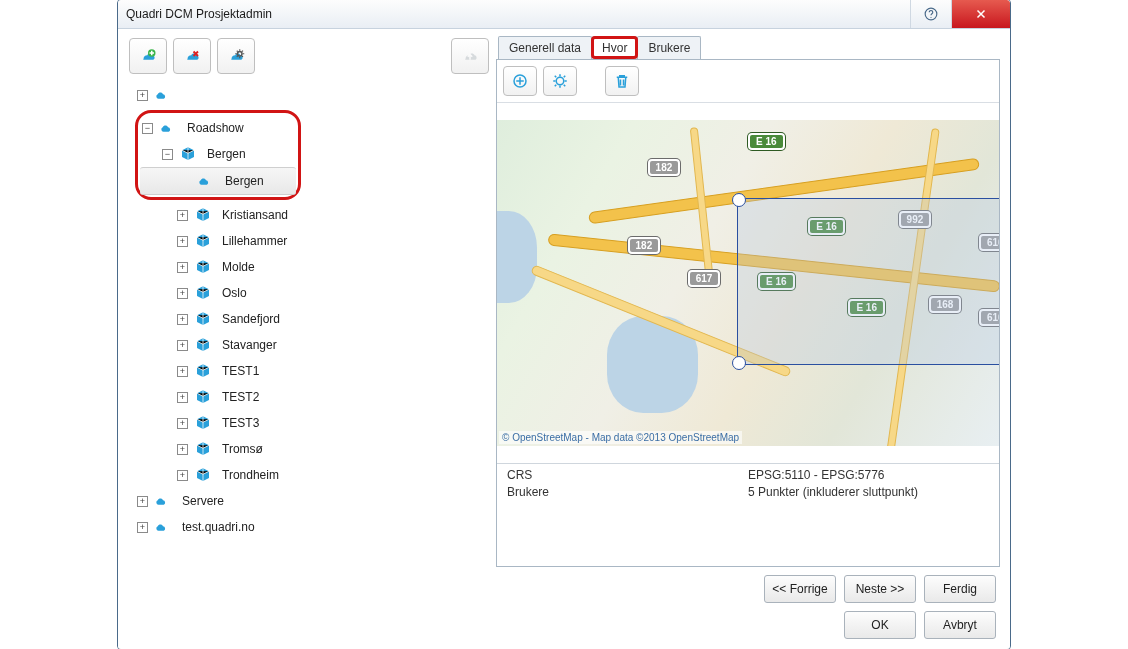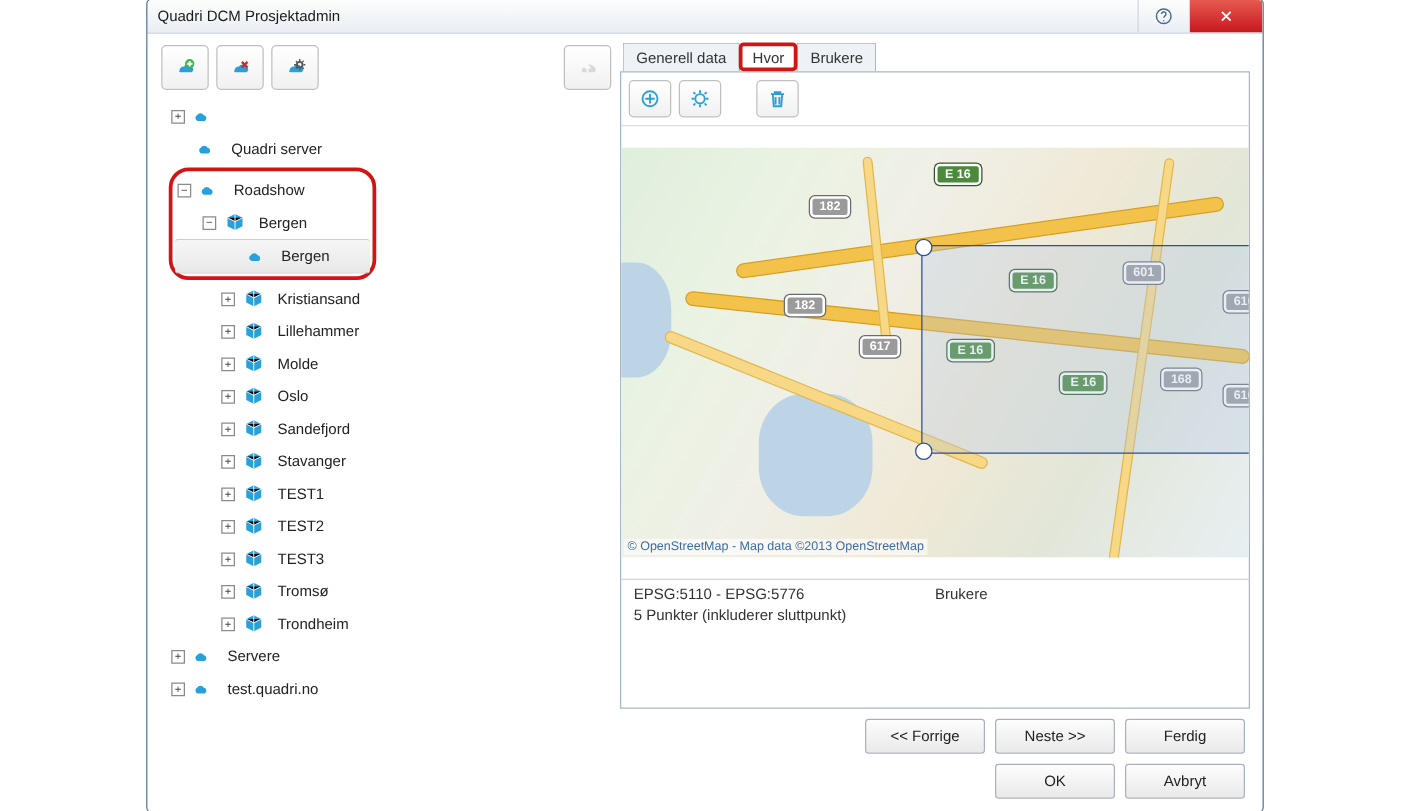--- a/index.html
+++ b/index.html
@@ -66,21 +66,21 @@
   .selbox{position:absolute;border:1px solid #2a4fa0;background:rgba(180,200,230,0.3);}
   .selbox{left:240px;top:78px;width:280px;height:165px;}
   .handle{position:absolute;width:12px;height:12px;border:1px solid #2a4fa0;border-radius:50%;background:#fff;}
   .h-tl{left:-6px;top:-6px}.h-tr{right:-6px;top:-6px}.h-bl{left:-6px;bottom:-6px}.h-br{right:-6px;bottom:-6px}
   .attribution{position:absolute;left:2px;bottom:2px;font-size:10px;color:#3b6ea5;background:rgba(255,255,255,0.6);padding:1px 3px;}
   .info-grid{border-top:1px solid #cfd6dd;padding:4px 10px 24px 10px;display:grid;grid-template-columns:1fr 1fr;row-gap:3px;font-size:12px;color:#333;}
   .info-grid .k{color:#333;}
   .info-grid .spacer-row{grid-column:1/-1;height:40px;}
   .bottom{display:flex;justify-content:flex-end;gap:8px;padding:0 4px;}
   .bottom .row{display:flex;gap:8px;}
-  .btn{min-width:70px;height:26px;border:1px solid #a9b2bb;border-radius:3px;background:linear-gradient(#fdfdfd,#e9e9e9);padding:0 12px;display:flex;align-items:center;justify-content:center;color:#222;}
+  .btn{min-width:70px;height:26px;border:1px solid #a9b2bb;border-radius:3px;background:linear-gradient(#fdfdfd,#e9e9e9);padding:0 0;display:flex;align-items:center;justify-content:center;color:#222;}
   .btn-col{display:flex;flex-direction:column;gap:8px;align-items:flex-end;}
   
 </style>
 </head>
 <body>
 
 <div class="window">
   <div class="titlebar">
     <span class="title">Quadri DCM Prosjektadmin</span>
     <div class="controls">
@@ -132,26 +132,20 @@
               </svg>
           </div>
         </div>
 
         <div class="tree">
           <div class="node pad0">
               <span class="tw">+</span>
             <svg class="ic" viewBox="0 0 24 24">
                 <path d="M6 17c-3 0-4-5-1-6 1-3 6-3 7 0 3 0 4 5 1 6H6z" fill="#2aa0da"></path>
               </svg>
-          </div>
-          <div class="node pad1">
-            <svg class="ic" viewBox="0 0 24 24">
-                <path d="M6 17c-3 0-4-5-1-6 1-3 6-3 7 0 3 0 4 5 1 6H6z" fill="#2aa0da"></path>
-              </svg>
-            <span class="lbl">Quadri server</span>
           </div>
 
           <div class="highlight-group">
             <div class="node" style="padding-left:2px">
                 <span class="tw">−</span>
               <svg class="ic" viewBox="0 0 24 24">
                   <path d="M6 17c-3 0-4-5-1-6 1-3 6-3 7 0 3 0 4 5 1 6H6z" fill="#2aa0da"></path>
                 </svg>
               <span class="lbl">Roadshow</span>
             </div>
@@ -321,38 +315,39 @@
               <div class="road r2"></div>
               <div class="road r3"></div>
               <div class="road r4"></div>
               <div class="road r5"></div>
               <div class="shield sA">E 16</div>
               <div class="shield sB">E 16</div>
               <div class="shield sD">E 16</div>
               <div class="shield sE">E 16</div>
               <div class="shield gray g1">182</div>
               <div class="shield gray g2">182</div>
-              <div class="shield gray g3">601</div>
+              <div class="shield gray g3">992</div>
               <div class="shield gray sC">617</div>
               <div class="shield gray g4">168</div>
               <div class="shield gray sF">616</div>
               <div class="shield gray sG">616</div>
 
               <div class="selbox">
                 <div class="handle h-tl"></div>
                 <div class="handle h-tr"></div>
                 <div class="handle h-bl"></div>
                 <div class="handle h-br"></div>
               </div>
 
               <div class="attribution">© OpenStreetMap - Map data ©2013 OpenStreetMap</div>
             </div>
           </div>
 
           <div class="info-grid">
+            <div class="k">CRS</div>
             <div>EPSG:5110 - EPSG:5776</div>
             <div class="k">Brukere</div>
             <div>5 Punkter (inkluderer sluttpunkt)</div>
             <div class="spacer-row"></div>
           </div>
         </div>
       </div>
     </div>
 
     <div class="bottom btn-col">

